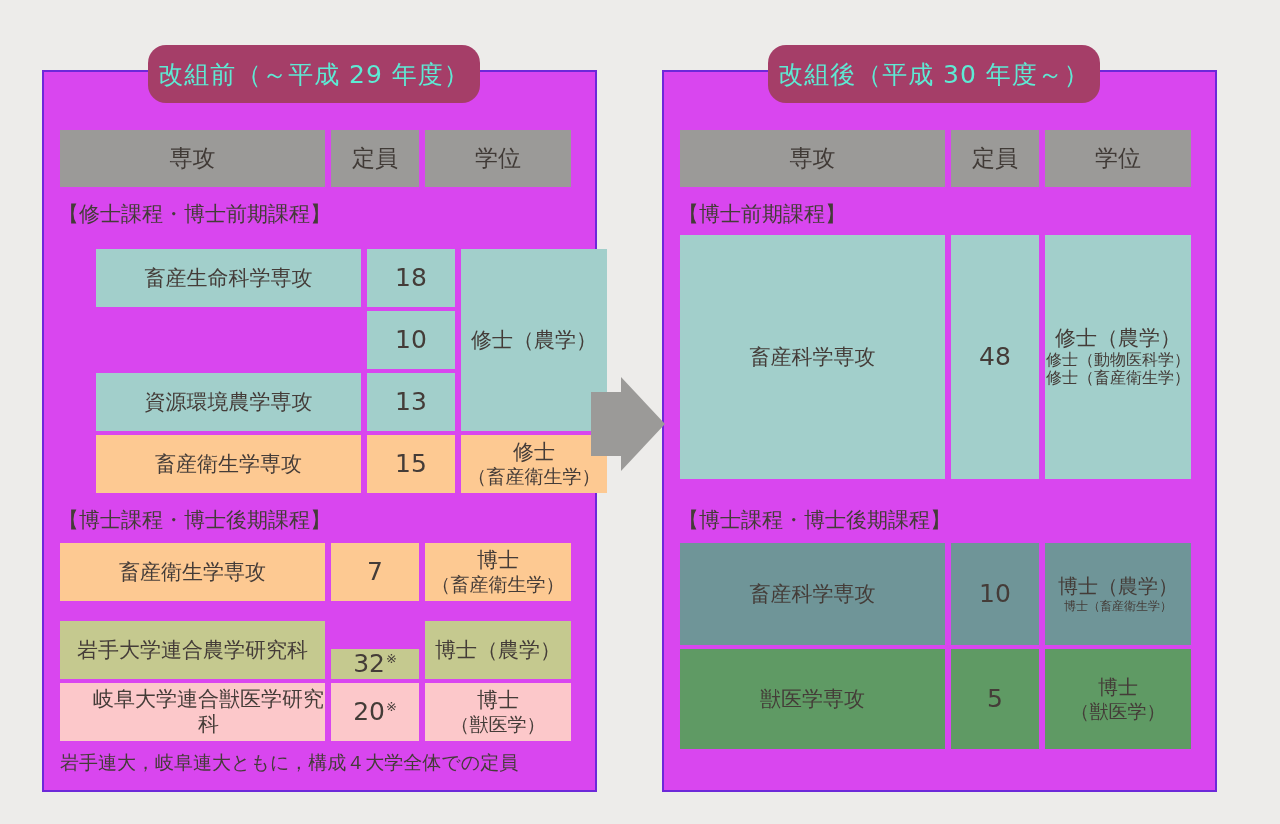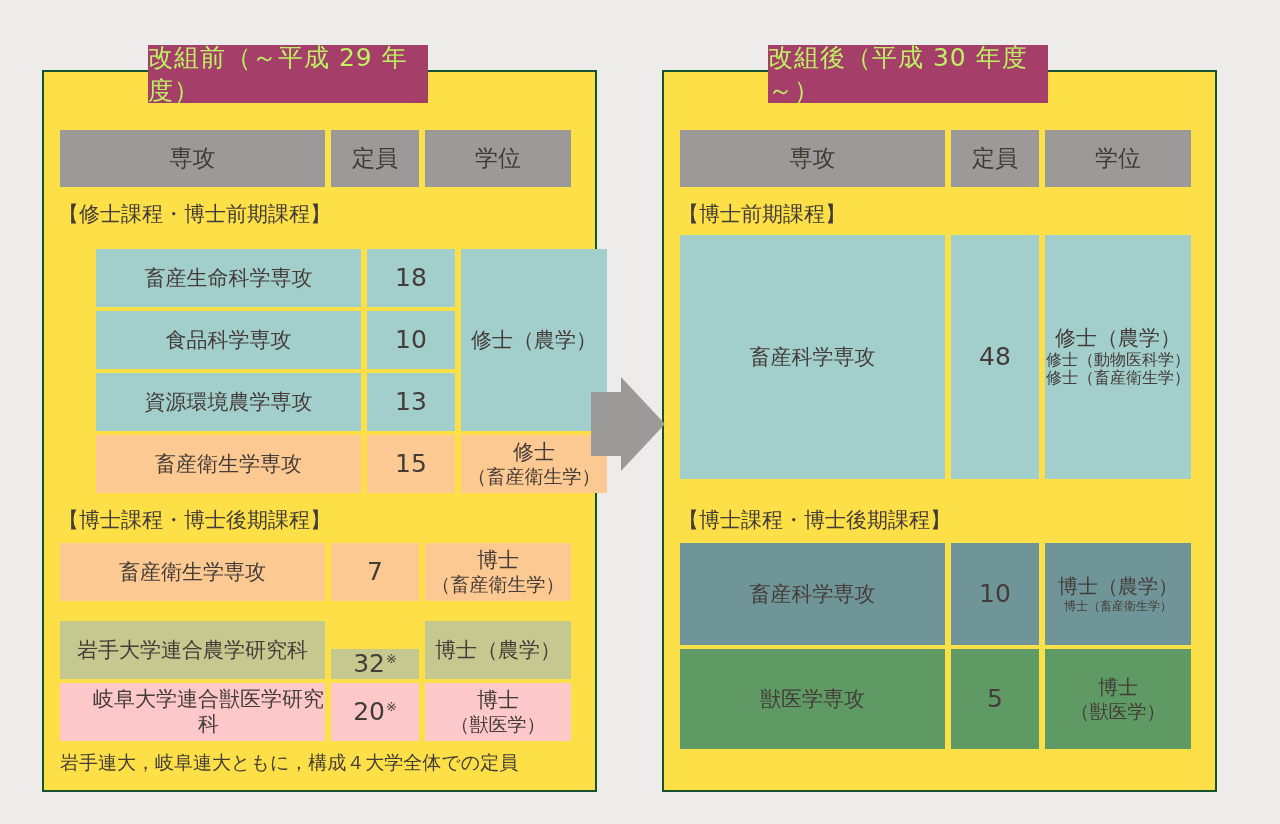--- a/index.html
+++ b/index.html
@@ -11,33 +11,34 @@
   .stage{
     position:relative;
     width:1280px;height:824px;
     background:#edecea;
     overflow:hidden;
   }
   .panel{
     position:absolute;top:70px;
     width:555px;height:722px;
     box-sizing:border-box;
-    border:2px solid #14532d;
-    background:#fde047;
+    border:2px solid #6d28d9;
+    background:#d946ef;
   }
   .panel-left{left:42px;}
   .panel-right{left:662px;}
   .title-bar{
     position:absolute;top:45px;
-    width:280px;height:58px;
+    width:332px;height:58px;
     background:#a53e68;
-    color:#bef264;
+    color:#5eead4;
     display:flex;align-items:center;justify-content:center;
     font-size:25px;letter-spacing:1px;
     z-index:3;
+    border-radius:18px;
   }
   .title-left{left:148px;}
   .title-right{left:768px;}
   
   .t-grid{
     position:absolute;left:16px;
     display:grid;
     grid-template-columns:265px 88px 146px;
     column-gap:6px;row-gap:4px;
   }
@@ -92,21 +93,20 @@
       <div class="cell hdr">専攻</div>
       <div class="cell hdr">定員</div>
       <div class="cell hdr">学位</div>
     </div>
 
     <div class="sec-label" style="top:128px;">【修士課程・博士前期課程】</div>
 
     <div class="t-grid" style="top:177px;grid-template-rows:58px 58px 58px 58px;margin-left:36px;">
       <div class="cell c-teal" style="grid-column:1;grid-row:1;">畜産生命科学専攻</div>
       <div class="cell cap c-teal" style="grid-column:2;grid-row:1;">18</div>
-      <div class="cell c-teal" style="grid-column:1;grid-row:2;">食品科学専攻</div>
       <div class="cell cap c-teal" style="grid-column:2;grid-row:2;">10</div>
       <div class="cell c-teal" style="grid-column:1;grid-row:3;">資源環境農学専攻</div>
       <div class="cell cap c-teal" style="grid-column:2;grid-row:3;">13</div>
       <div class="cell c-teal" style="grid-column:3;grid-row:1/4;">修士（農学）</div>
 
       <div class="cell c-orange" style="grid-column:1;grid-row:4;">畜産衛生学専攻</div>
       <div class="cell cap c-orange" style="grid-column:2;grid-row:4;">15</div>
       <div class="cell c-orange" style="grid-column:3;grid-row:4;">
         <span>修士</span>
         <span class="deg-line2">（畜産衛生学）</span>

